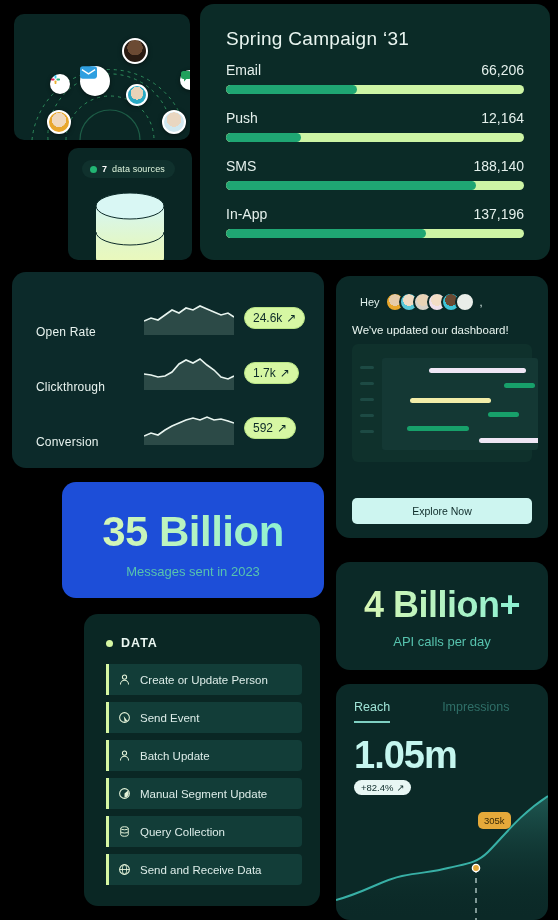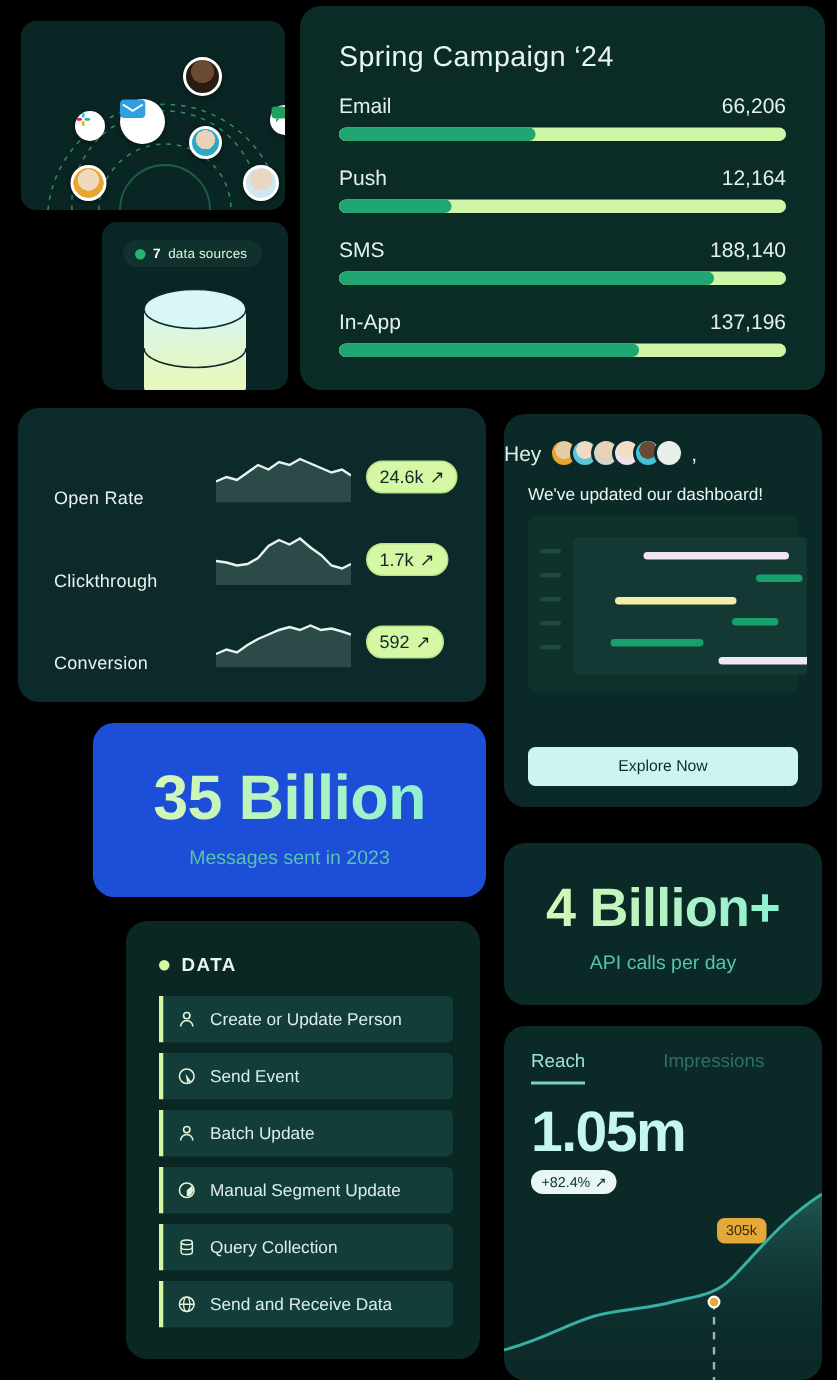--- a/index.html
+++ b/index.html
@@ -61,21 +61,21 @@
   
   #campaign-card { left: 200px; top: 4px; width: 350px; height: 256px; background:#0b2b27; }
   .camp-title { position:absolute; left:26px; top:24px; font-size:19px; color:#e9f5f0; letter-spacing:.3px; }
   .camp-item { position:absolute; left:26px; width: 298px; }
   .camp-head { display:flex; justify-content:space-between; align-items:baseline; font-size:14px; color:#e4f0ec; }
   .bar-track { margin-top:7px; height:9px; border-radius:5px; background:#cdf5a5; overflow:hidden; }
   .bar-fill { height:100%; border-radius:5px; background:#1fa673; }
 
   
   #update-card { left: 336px; top: 276px; width: 212px; height: 262px; background:#0b2927; }
-  .hey-line { position:absolute; left:0; top:16px; display:flex; align-items:center; gap:5px; font-size:14px; color:#dff0ec; }
+  .hey-line { position:absolute; left:24px; top:16px; display:flex; align-items:center; gap:5px; font-size:11px; color:#dff0ec; }
   .stack { display:flex; }
   .stack .av { width:20px; height:20px; border-radius:50%; border:2px solid #0b2927; margin-left:-6px; background-size:cover; }
   .stack .av:first-child { margin-left:0; }
   .update-text { position:absolute; left:16px; top:48px; font-size:11.5px; color:#eaf6f1; }
   .preview { position:absolute; left:16px; top:68px; width:180px; height:118px; background:#0f312c; border-radius:6px; }
   .preview-inner { position:absolute; left:30px; top:14px; right:-6px; bottom:12px; background:#143834; border-radius:3px; overflow:hidden; }
   .g-bar { position:absolute; height:5px; border-radius:3px; }
   .side-tick { position:absolute; left:8px; width:14px; height:3px; border-radius:2px; background:#1d4a44; }
   .explore-btn {
     position:absolute; left:16px; bottom:14px; width:180px; height:26px;
@@ -183,21 +183,21 @@
           <stop offset="100%" stop-color="#eef9b5"></stop>
         </linearGradient>
       </defs>
       <path d="M2 14 L2 66 A 34 13 0 0 0 70 66 L70 14 Z" fill="url(#cylg)"></path>
       <ellipse cx="36" cy="14" rx="34" ry="13" fill="#d9f7f4" stroke="#0d2b29" stroke-width="1"></ellipse>
       <path d="M2 40 A 34 13 0 0 0 70 40" fill="none" stroke="#0d2b29" stroke-width="1"></path>
     </svg>
   </div>
 
   <div class="card" id="campaign-card">
-    <div class="camp-title">Spring Campaign ‘24</div>
+    <div class="camp-title">Spring Campaign ‘31</div>
     <div class="camp-item" style="top:58px;">
       <div class="camp-head">
         <span>Email</span>
         <span>66,206</span>
       </div>
       <div class="bar-track">
         <div class="bar-fill" style="width:44%"></div>
       </div>
     </div>
     <div class="camp-item" style="top:106px;">

